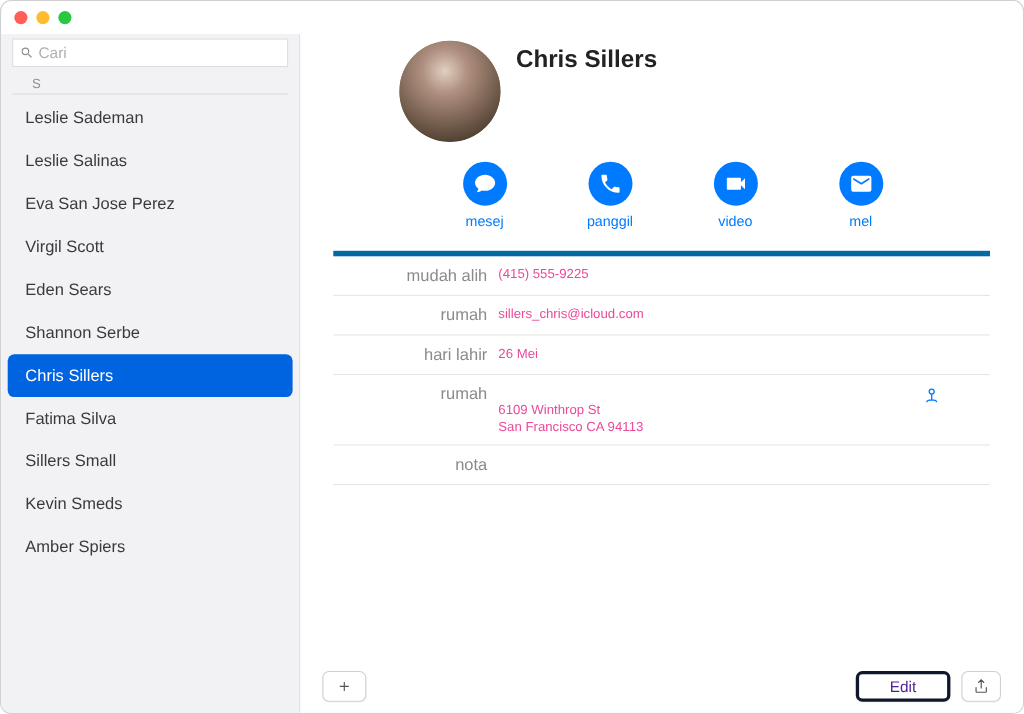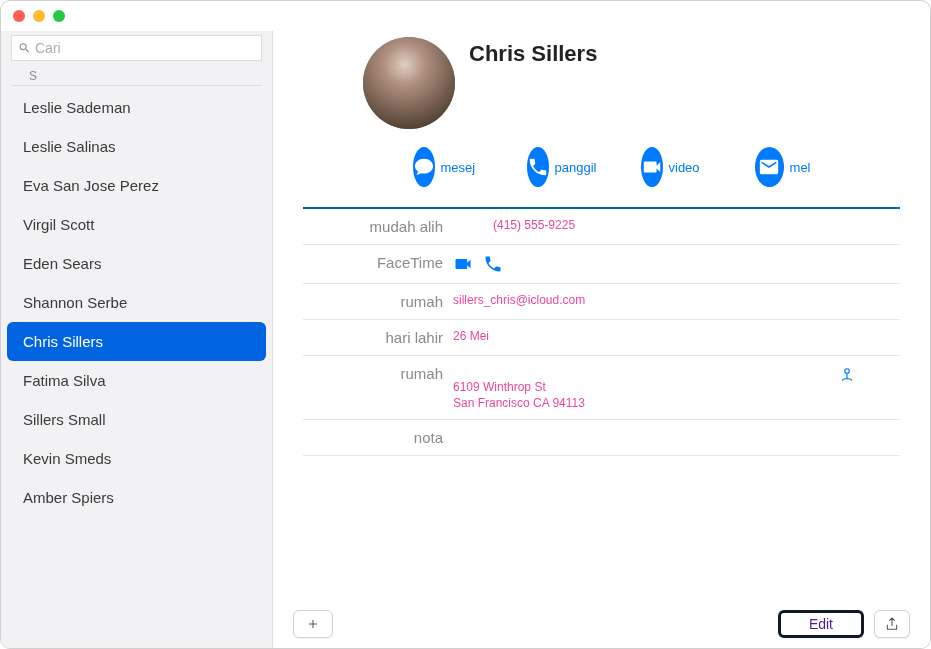--- a/index.html
+++ b/index.html
@@ -98,39 +98,39 @@
     margin-left: 14px; margin-top: 4px;
   }
 
   .actions {
     display: flex; gap: 58px;
     justify-content: center;
     margin: 18px 0 20px;
     padding-left: 100px; padding-right: 80px;
   }
   .action {
-    display: flex; align-items: center;
+    display: flex; flex-direction: column; align-items: center;
     gap: 6px; cursor: default;
     width: 56px;
   }
   .action-icon {
     width: 40px; height: 40px; border-radius: 50%;
     background: #007aff;
     display: flex; align-items: center; justify-content: center;
   }
   .action-icon svg { fill: #fff; width: 22px; height: 22px; }
   .action-label { font-size: 13px; color: #007aff; }
 
   .fields { margin: 0 30px; }
   .field-row {
     display: flex; align-items: flex-start;
     border-top: 1px solid #e6e6e6;
     padding: 9px 0;
   }
-  .field-row:first-child { border-top: 2px solid #0369a1; gap: 40px; }
+  .field-row:first-child { border-top: 5px solid #0369a1; }
   .field-label {
     width: 150px; text-align: right;
     color: #8a8a8a; font-size: 15px;
     padding-right: 10px;
   }
   .field-value {
     flex: 1; font-size: 12px; color: #ec4899;
     display: flex; align-items: center; gap: 10px;
   }
   .field-value .ft-icon {
@@ -262,35 +262,20 @@
       </div>
     </div>
 
     <div class="fields">
 
       <div class="field-row">
         <div class="field-label">mudah alih</div>
         <div class="field-value">(415) 555-9225</div>
       </div>
 
-      <div class="field-row">
-        <div class="field-label">FaceTime</div>
-        <div class="field-value">
-          <span class="ft-icon">
-              <svg viewBox="0 0 24 24">
-                <path d="M17 10.5V7c0-.6-.4-1-1-1H4c-.6 0-1 .4-1 1v10c0 .6.4 1 1 1h12c.6 0 1-.4 1-1v-3.5l4 4v-11l-4 4z"></path>
-              </svg>
-            </span>
-          <span class="ft-icon">
-              <svg viewBox="0 0 24 24">
-                <path d="M6.6 10.8c1.4 2.8 3.8 5.2 6.6 6.6l2.2-2.2c.3-.3.7-.4 1-.2 1.1.4 2.4.6 3.6.6.6 0 1 .4 1 1V20c0 .6-.4 1-1 1C10.6 21 3 13.4 3 4c0-.6.4-1 1-1h3.4c.6 0 1 .4 1 1 0 1.2.2 2.5.6 3.6.1.3 0 .7-.2 1l-2.2 2.2z"></path>
-              </svg>
-            </span>
-        </div>
-      </div>
 
       <div class="field-row">
         <div class="field-label">rumah</div>
         <div class="field-value">sillers_chris@icloud.com</div>
       </div>
 
       <div class="field-row">
         <div class="field-label">hari lahir</div>
         <div class="field-value">26 Mei</div>
       </div>

